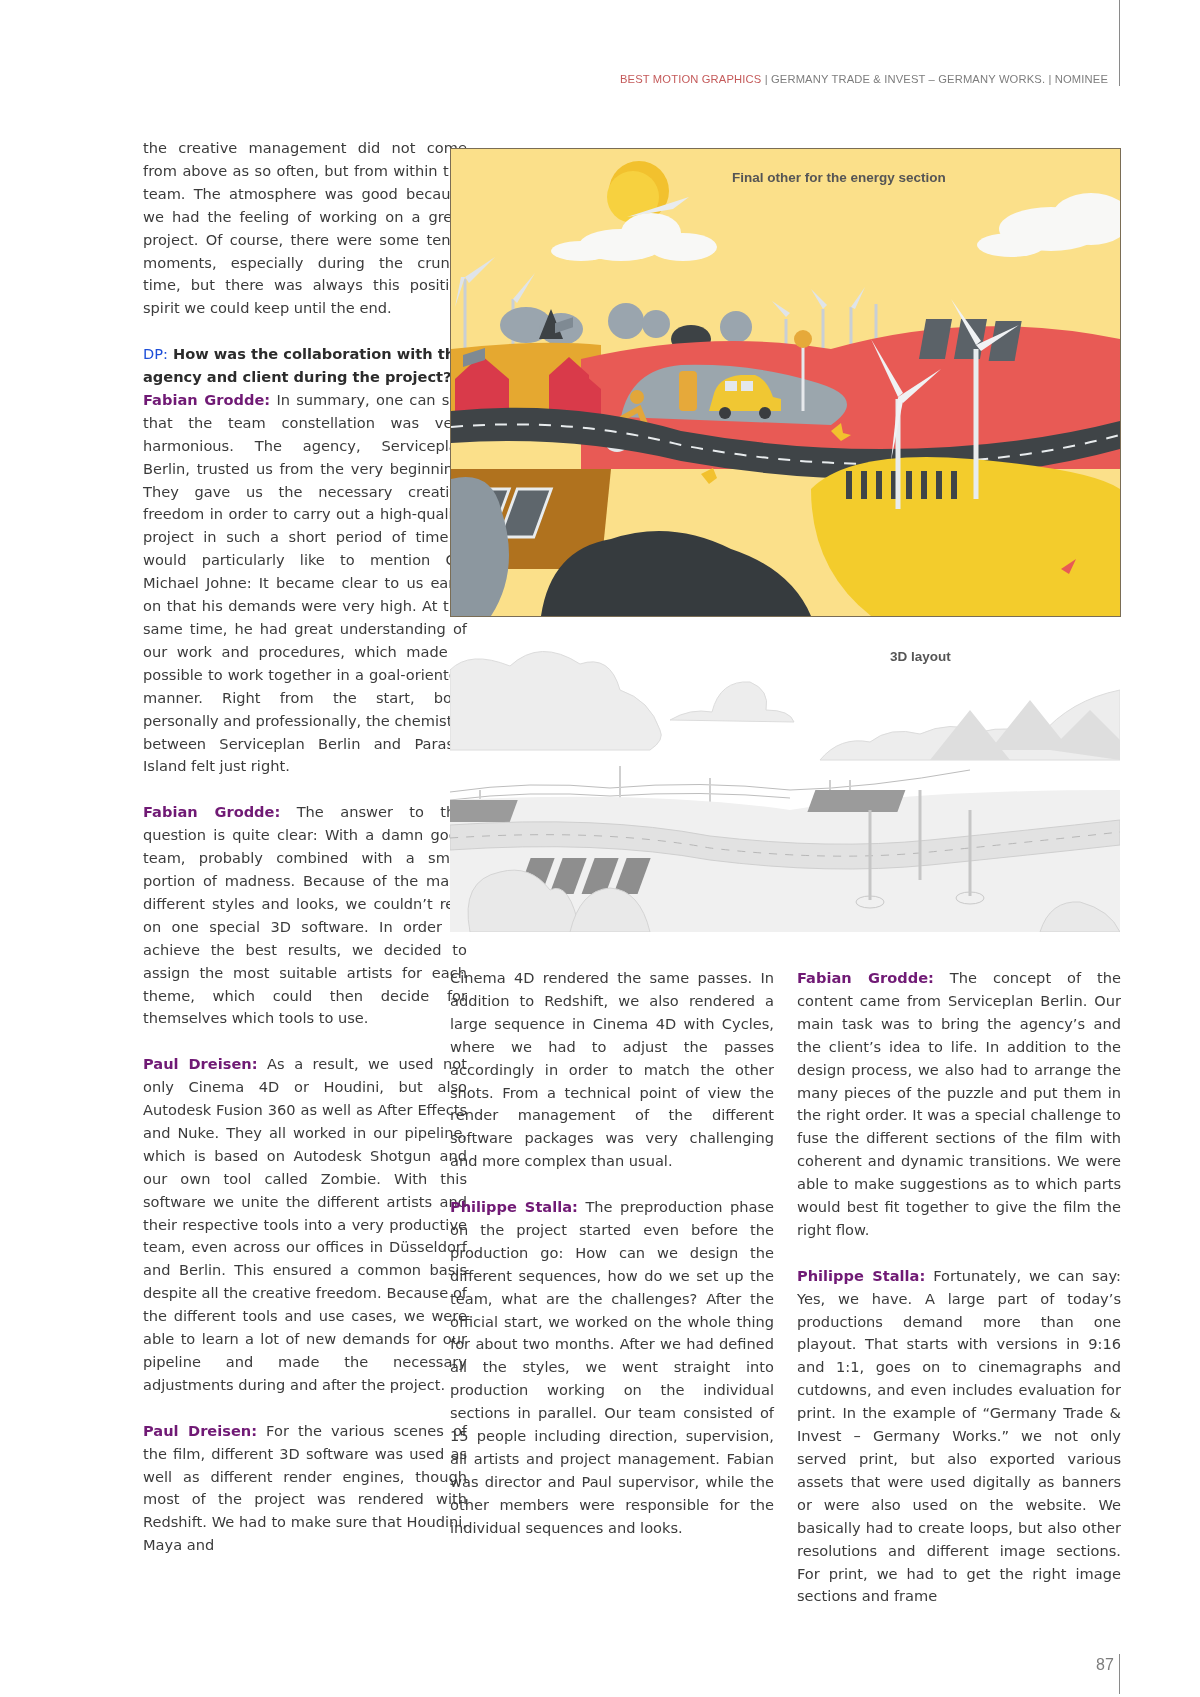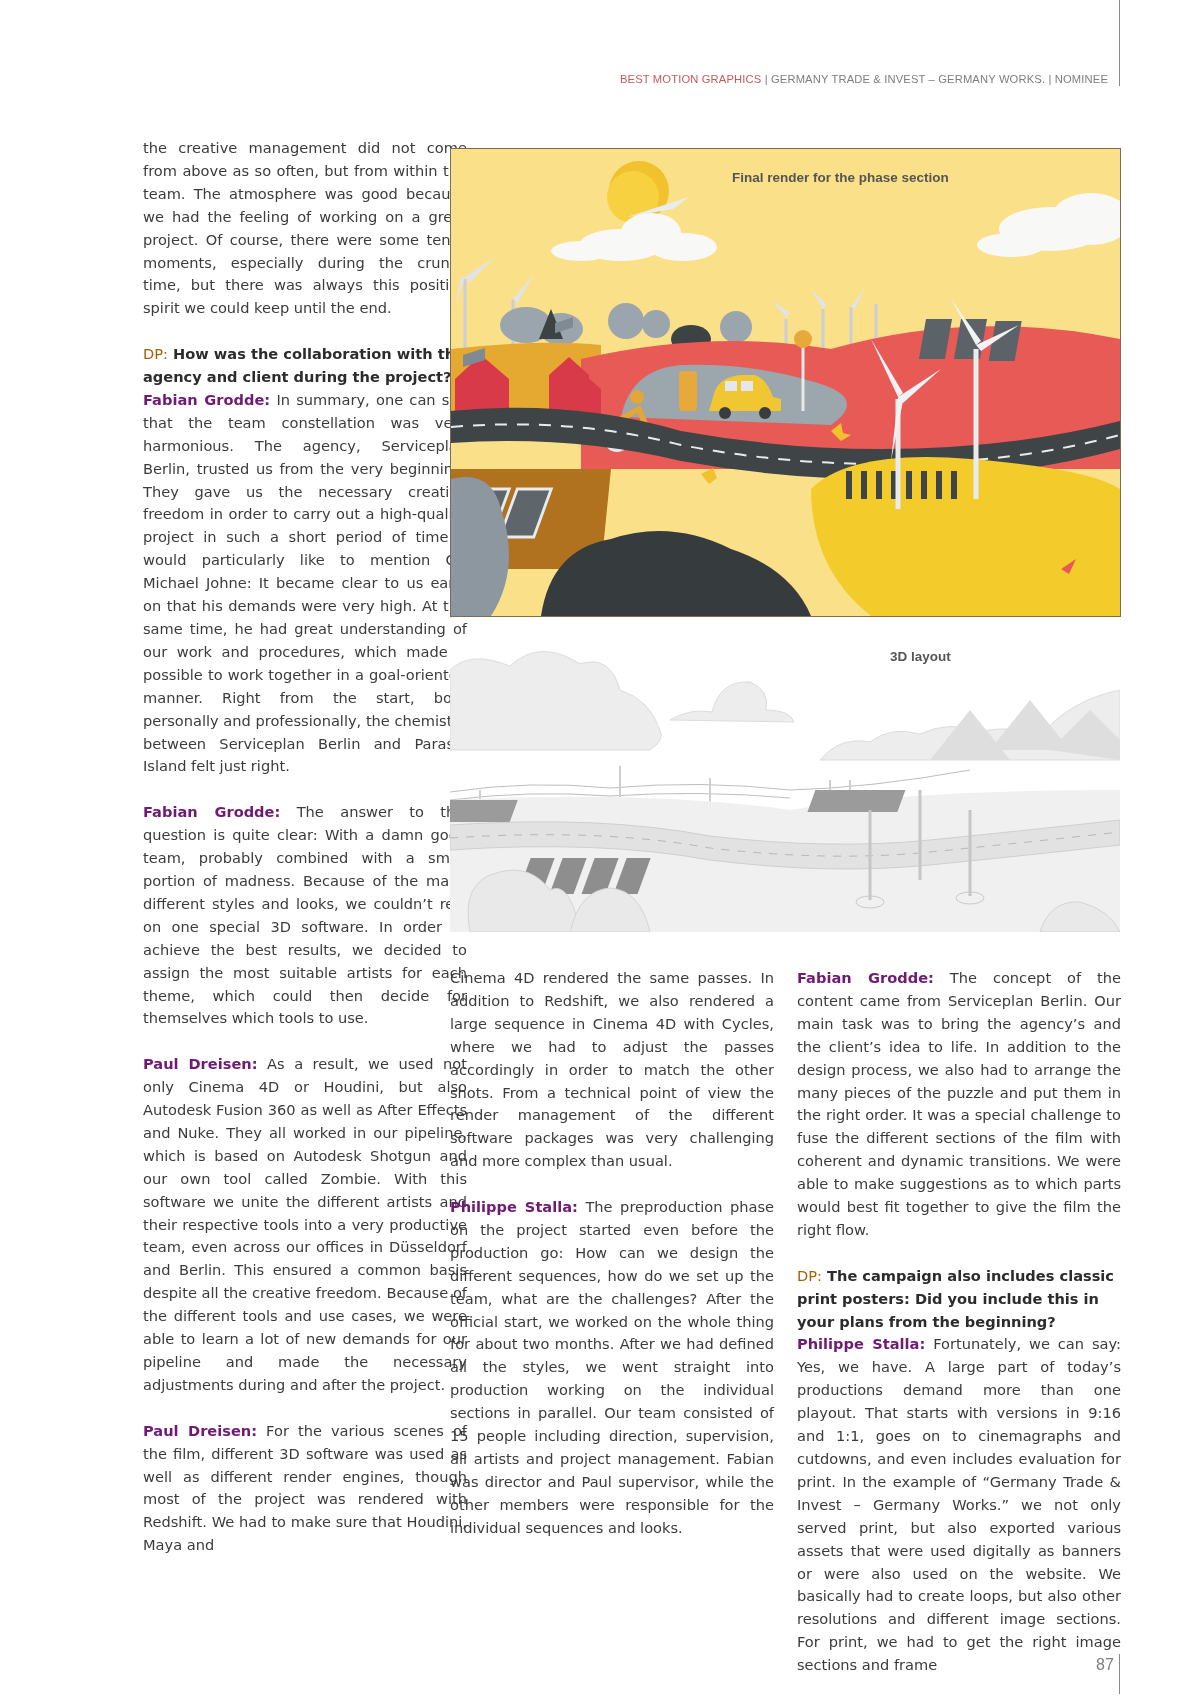--- a/index.html
+++ b/index.html
@@ -10,21 +10,21 @@
   .footer-rule { position: absolute; left: 1119px; top: 1654px; width: 1px; height: 40px; background: #8a8a8a; }
   .pagenum { position: absolute; top: 1656px; left: 1096px; font-size: 16px; color: #7d7d7d; font-family: "Liberation Sans", sans-serif; }
 
   .col { position: absolute; font-size: 14.6px; line-height: 22.9px; text-align: justify; hyphens: manual; }
   .col p { margin: 0; }
   .col .gap { height: 22.9px; }
   .col1 { left: 103px; top: 137px; width: 324px; margin-left: 40px; }
   .col2 { left: 450px; top: 967px; width: 324px; }
   .col3 { left: 797px; top: 967px; width: 324px; }
   .q { font-weight: bold; color: #2c2c2c; text-align: left; }
-  .q .dp { font-weight: normal; color: #a16207; }
+  .q .dp { font-weight: normal; color: #1d4ed8; }
   .sp { color: #701a75; font-weight: bold; }
 
   .render { position: absolute; left: 450px; top: 148px; width: 669px; height: 467px; border: 1px solid #7a6d55; overflow: hidden; background: #fbe08a; }
   .render svg { display: block; }
   .cap { position: absolute; font-family: "Liberation Sans", sans-serif; font-weight: bold; font-size: 13.5px; color: #555; white-space: nowrap; }
   .cap1 { left: 281px; top: 21px; }
   .layout3d { position: absolute; left: 450px; top: 640px; width: 670px; height: 292px; overflow: hidden; }
   .cap2 { left: 440px; top: 9px; }
 </style>
 </head>
@@ -166,21 +166,21 @@
         <rect x="64" y="340" width="34" height="48" transform="skewX(-20)"></rect>
         <rect x="106" y="340" width="34" height="48" transform="skewX(-20)"></rect>
         <rect x="148" y="340" width="34" height="48" transform="skewX(-20)"></rect>
         <rect x="190" y="340" width="34" height="48" transform="skewX(-20)"></rect>
       </g>
 
     <path d="M90 467 Q100 400 160 390 Q220 370 280 400 Q340 420 360 467Z" fill="#363b3e"></path>
     <path d="M0 330 Q40 320 50 360 Q70 420 40 467 L0 467Z" fill="#8c979f"></path>
     <path d="M610 420 L625 410 L618 425Z" fill="#e85a55"></path>
   </svg>
-  <div class="cap cap1">Final render for the phase section</div>
+  <div class="cap cap1">Final other for the energy section</div>
 </div>
 
 <div class="layout3d">
   <svg width="670" height="292" viewBox="0 0 670 292">
     <rect width="670" height="292" fill="#ffffff"></rect>
     <g fill="#ededed" stroke="#dcdcdc">
       <path d="M0 110 L0 30 Q20 10 60 26 Q90 -2 130 24 Q160 14 170 50 Q200 60 210 90 Q215 100 200 110 Z"></path>
       <path d="M220 80 Q240 68 262 72 Q270 40 300 42 Q320 50 316 70 Q340 70 344 82 Z"></path>
       <path d="M370 120 Q390 96 420 102 Q440 86 470 94 Q500 80 530 92 Q560 84 590 96 Q620 60 670 50 L670 120 Z"></path>
     </g>
@@ -230,18 +230,17 @@
 <div class="col col2">
   <p>Cinema 4D rendered the same passes. In ad­dition to Redshift, we also rendered a large sequence in Cinema 4D with Cycles, where we had to adjust the passes accordingly in order to match the other shots. From a tech­nical point of view the render management of the different software packages was very challenging and more complex than usual.</p>
   <div class="gap"></div>
   <p><span class="sp">Philippe Stalla:</span><span> The preproduction phase on the project started even before the produc­tion go: How can we design the different se­quences, how do we set up the team, what are the challenges? After the official start, we worked on the whole thing for about two months. After we had defined all the styles, we went straight into production working on the individual sections in parallel. Our team consisted of 15 people including direction, su­pervision, all artists and project management. Fabian was director and Paul supervisor, while the other members were responsible for the individual sequences and looks.</span></p>
   <div class="gap"></div>
 </div>
 
 <div class="col col3">
   <p><span class="sp">Fabian Grodde:</span><span> The concept of the content came from Serviceplan Berlin. Our main task was to bring the agency’s and the client’s idea to life. In addition to the design process, we also had to arrange the many pieces of the puzzle and put them in the right order. It was a special challenge to fuse the different sec­tions of the film with coherent and dynamic transitions. We were able to make sugges­tions as to which parts would best fit together to give the film the right flow.</span></p>
   <div class="gap"></div>
-  <p class="q"><span class="dp">DP:</span><span> The campaign also includes classic print posters: Did you include this in your plans from the beginning?</span></p>
   <p><span class="sp">Philippe Stalla:</span><span> Fortunately, we can say: Yes, we have. A large part of today’s productions demand more than one playout. That starts with versions in 9:16 and 1:1, goes on to cin­emagraphs and cutdowns, and even includes evaluation for print. In the example of “Ger­many Trade &amp; Invest – Germany Works.” we not only served print, but also exported vari­ous assets that were used digitally as banners or were also used on the website. We basically had to create loops, but also other resolutions and different image sections. For print, we had to get the right image sections and frame</span></p>
 </div>
 
 <div class="pagenum">87</div>
 <div class="footer-rule"></div>
 
 </body></html>

